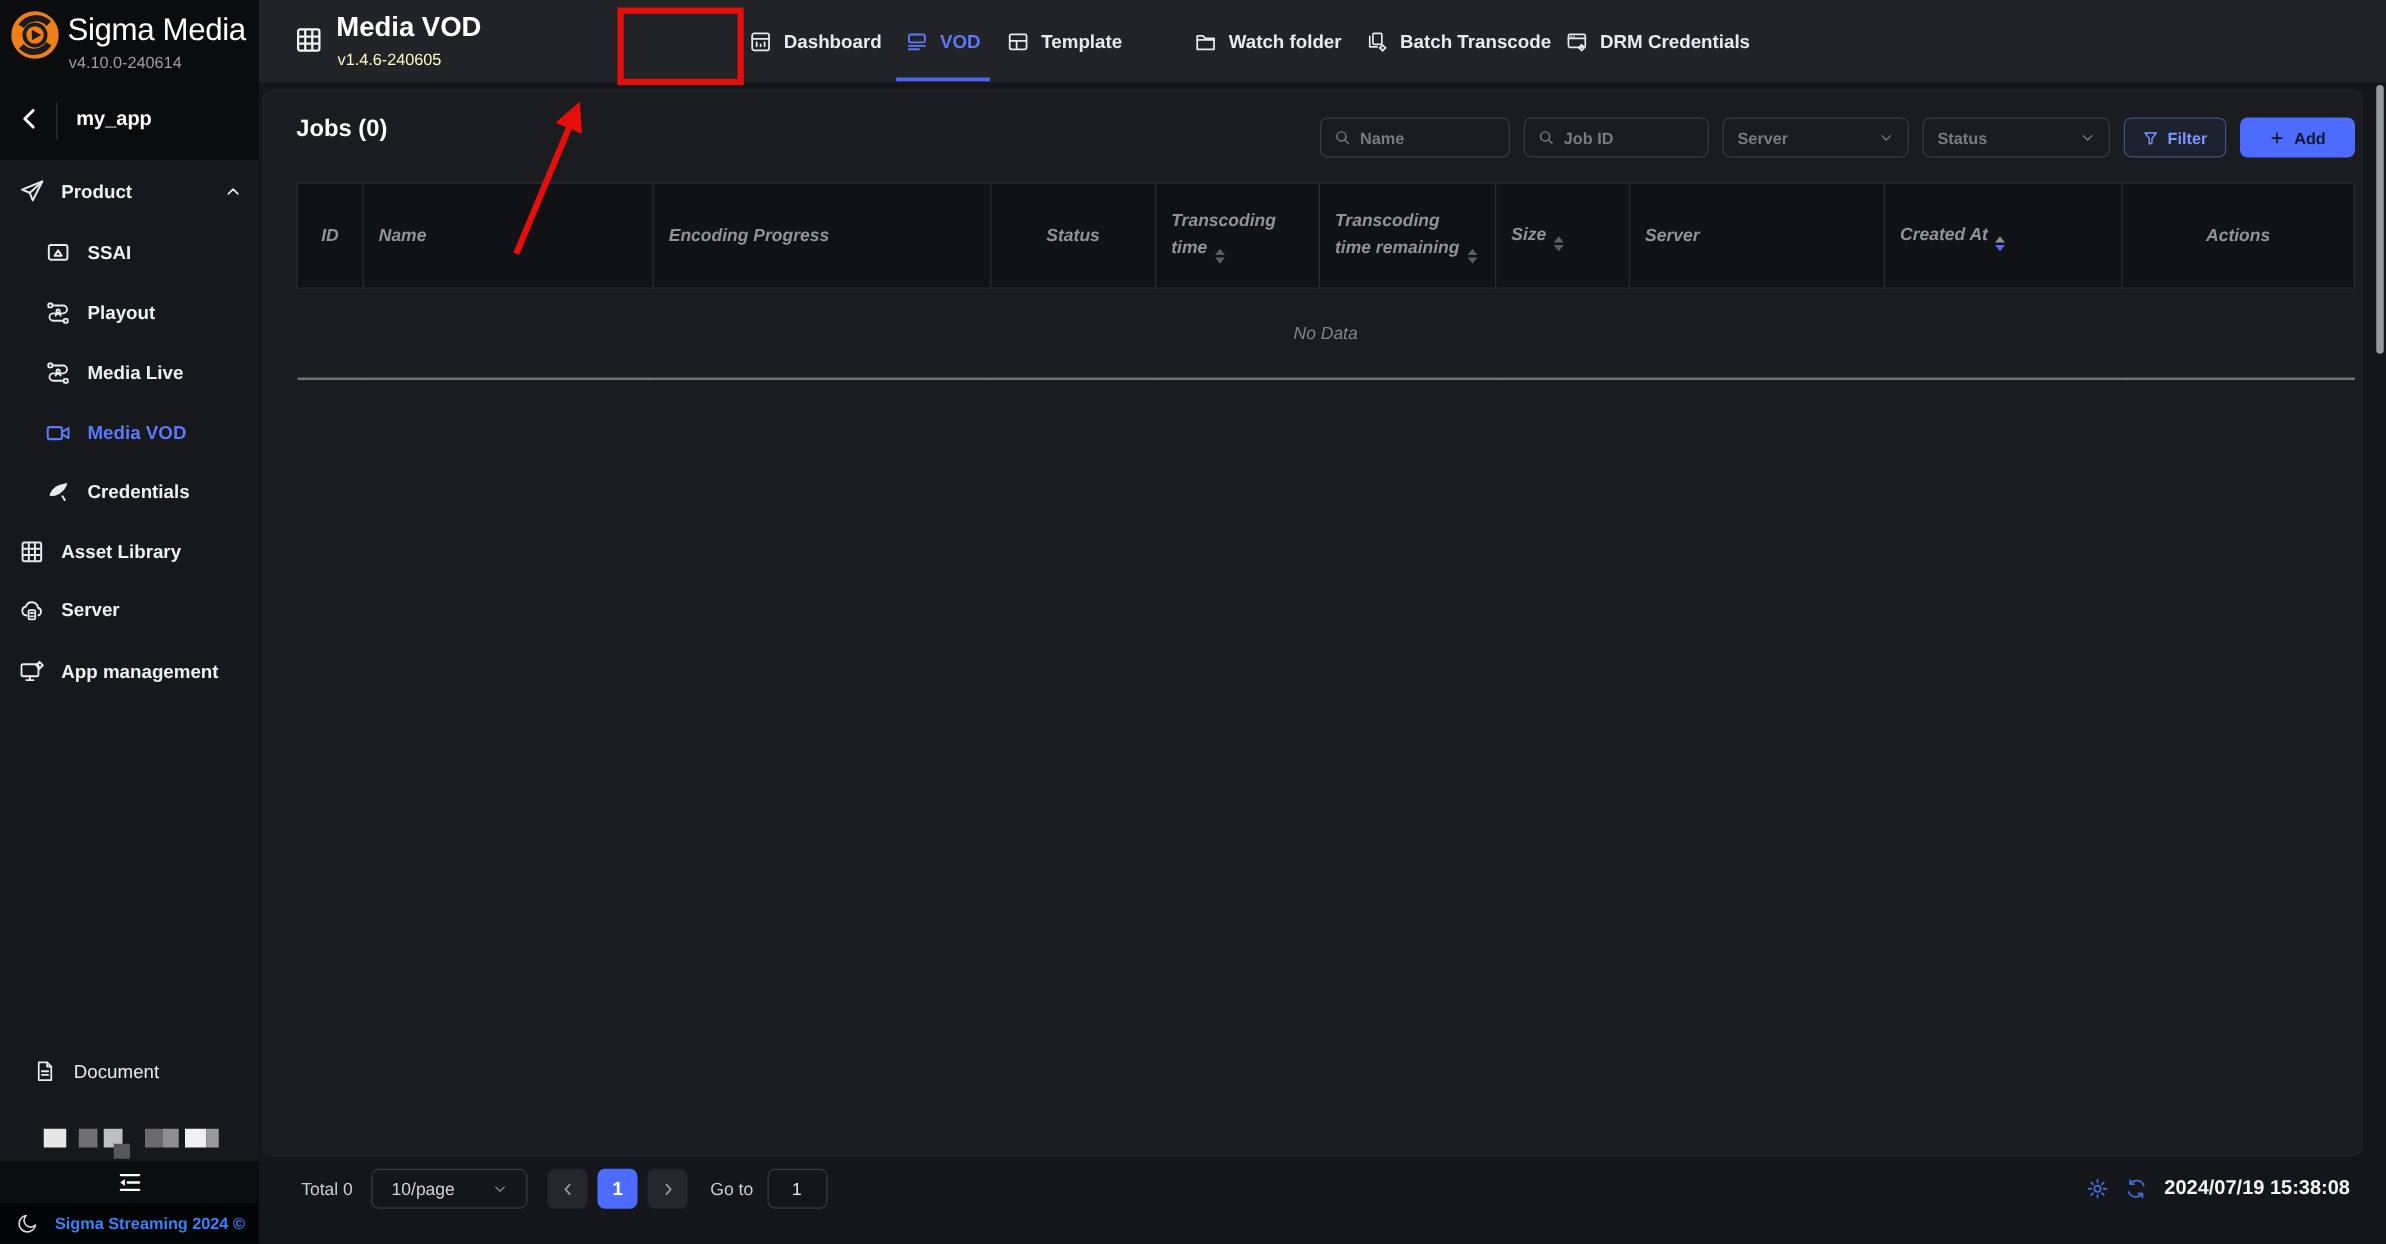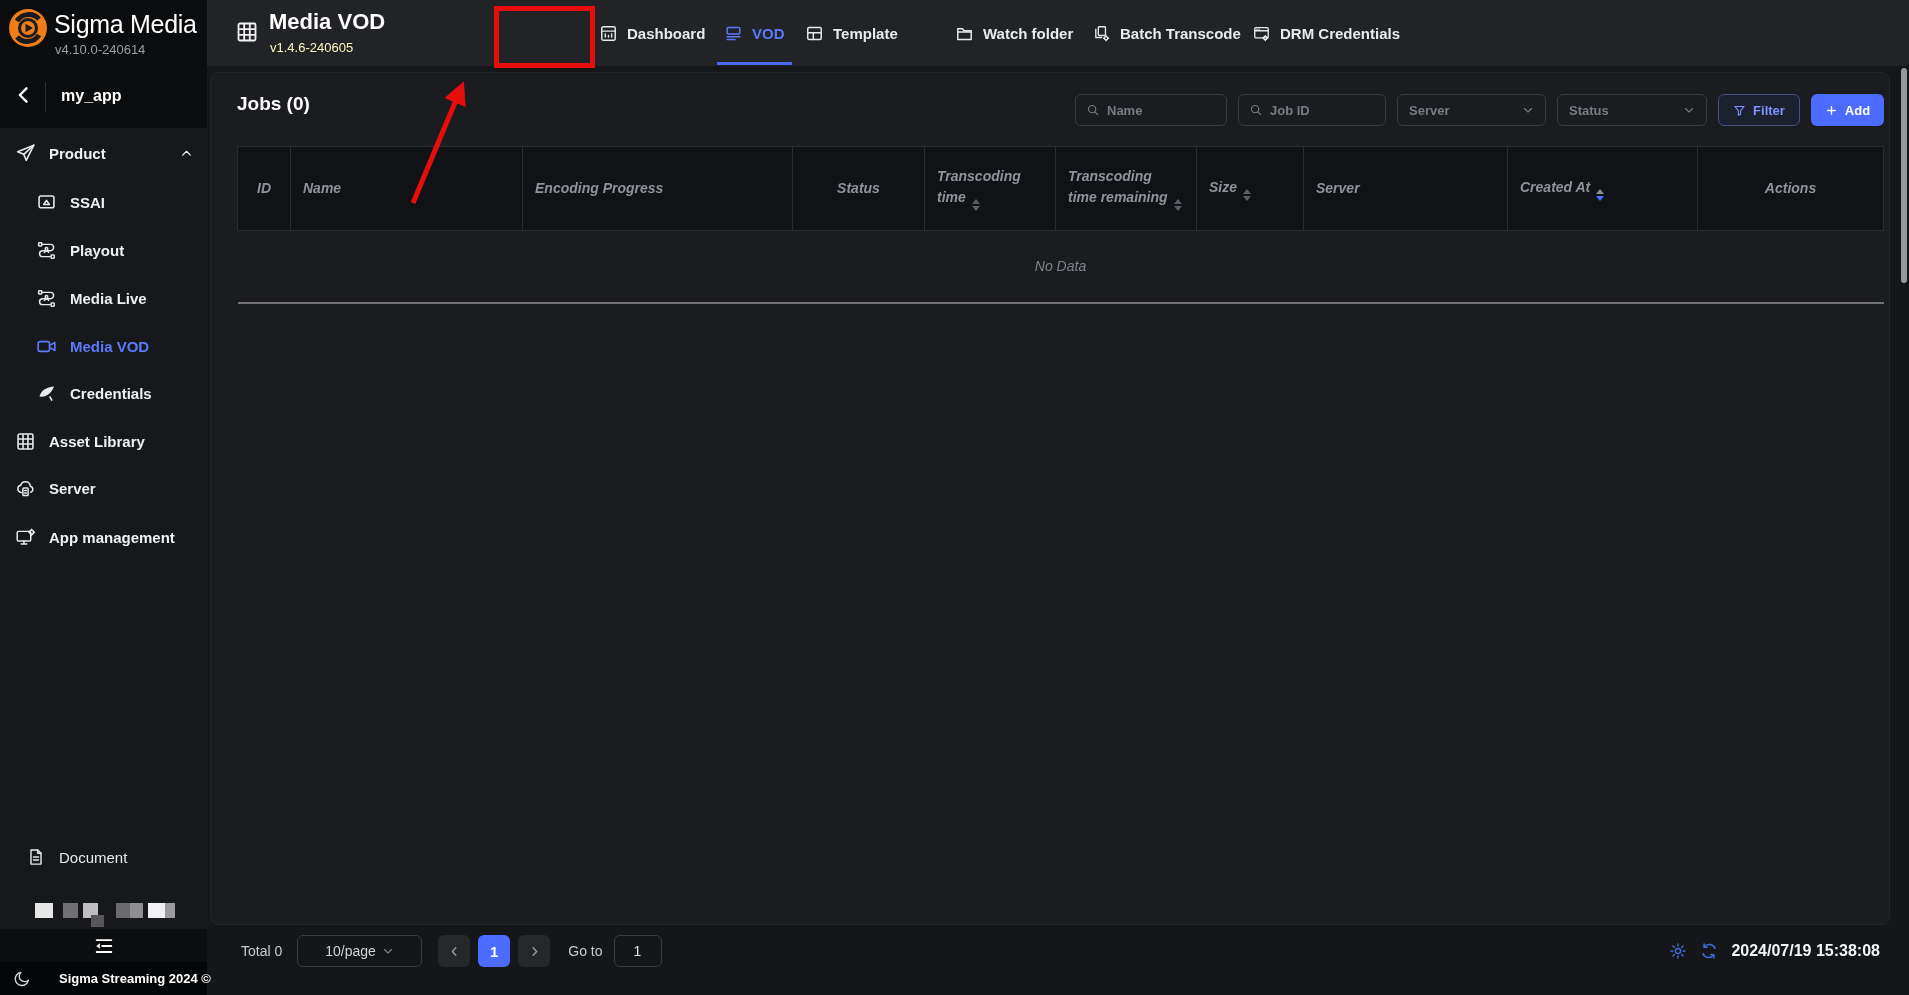--- a/index.html
+++ b/index.html
@@ -23,21 +23,21 @@
   .nav-item.active{color:#5b79fa;}
   .nav-item.active .ic{color:#5b79fa;}
   .nav-caret{position:absolute;right:14px;color:#c2c4c9;}
   .doc-row{position:absolute;left:0;top:833px;width:207px;height:48px;display:flex;align-items:center;color:#e8eaed;cursor:pointer;}
   .doc-row .ic{margin-left:26px;}
   .doc-row .lbl{margin-left:13px;font-size:15px;font-weight:500;}
   .redacted{position:absolute;}
   .collapse-band{position:absolute;left:0;top:929px;width:207px;height:33px;background:#0c0d0f;display:flex;align-items:center;justify-content:center;color:#fff;cursor:pointer;}
   .copyright-band{position:absolute;left:0;top:962px;width:207px;height:33px;background:#040507;display:flex;align-items:center;}
   .copyright-band .ic{margin-left:13px;color:#d6d7da;}
-  .copyright-band .lbl{margin-left:28px;font-size:13px;font-weight:700;color:#ffffff;white-space:nowrap;}
+  .copyright-band .lbl{margin-left:13px;font-size:13px;font-weight:700;color:#3b82f6;white-space:nowrap;}
   
   .topbar{position:absolute;left:207px;top:0;width:1702px;height:66px;background:#222327;z-index:4;}
   .tb-title-icon{position:absolute;left:28px;top:20px;color:#f2f3f5;}
   .tb-title{position:absolute;left:62px;top:9px;font-size:22px;font-weight:700;color:#fff;}
   .tb-version{position:absolute;left:63px;top:40px;font-size:13px;color:#fef9c3;}
   .tab{position:absolute;top:0;height:66px;display:flex;align-items:center;gap:9px;font-size:15px;font-weight:700;color:#e9eaee;cursor:pointer;}
   .tab .ic{color:#e9eaee;}
   .tab.active{color:#5b79fa;}
   .tab.active .ic{color:#5b79fa;}
   .tab.active::after{content:"";position:absolute;left:-7px;right:-7px;bottom:1px;height:3px;background:#4b66f2;}
@@ -45,36 +45,36 @@
   .card{position:absolute;left:210px;top:72px;width:1680px;height:853px;background:#1b1c1f;border-radius:8px;border:1px solid #242529;}
   .jobs-heading{position:absolute;left:26px;top:20px;font-size:19px;font-weight:700;color:#fff;}
   .filter-row{position:absolute;top:21px;right:5px;display:flex;align-items:center;gap:11px;}
   .f-input{height:32px;background:#1b1c1f;border:1px solid #3a3b40;border-radius:6px;display:flex;align-items:center;padding:0 10px;gap:7px;color:#787b82;}
   .f-input input{flex:1;min-width:0;background:transparent;border:none;outline:none;color:#c6c8cd;font-size:13px;font-weight:600;font-family:inherit;}
   .f-input input::placeholder{color:#787b82;font-weight:600;}
   .f-select{height:32px;background:#1b1c1f;border:1px solid #3a3b40;border-radius:6px;display:flex;align-items:center;justify-content:space-between;padding:0 11px;cursor:pointer;}
   .f-select .sel-lbl{font-size:13px;font-weight:600;color:#787b82;}
   .f-select .ic{color:#787b82;}
   .btn-filter{width:82px;height:32px;border:1px solid #44507e;background:#1c2130;color:#7e95ff;border-radius:6px;display:flex;align-items:center;justify-content:center;gap:7px;font-size:13px;font-weight:700;cursor:pointer;}
-  .btn-add{width:73px;height:32px;border:none;background:#4d6bfe;color:#ffffff;border-radius:6px;display:flex;align-items:center;justify-content:center;gap:7px;font-size:13px;font-weight:700;cursor:pointer;}
+  .btn-add{width:92px;height:32px;border:none;background:#4d6bfe;color:#0f172a;border-radius:6px;display:flex;align-items:center;justify-content:center;gap:7px;font-size:13px;font-weight:700;cursor:pointer;}
   
   .jobs-table{position:absolute;left:26px;top:73px;width:1646px;border-collapse:collapse;table-layout:fixed;font-style:italic;}
   .jobs-table th{height:84px;background:#111215;border:1px solid #2a2b2f;color:#909399;font-size:14px;font-weight:700;padding:0 12px;text-align:left;vertical-align:middle;line-height:1.55;}
   .jobs-table th.center{text-align:center;}
   .jobs-table td.empty-cell{height:72px;text-align:center;color:#808389;font-size:14px;border-bottom:2px solid #737373;}
   .sorter{display:inline-flex;flex-direction:column;gap:2px;margin-left:6px;vertical-align:-2px;}
   .sorter i{display:block;width:0;height:0;border-left:4.5px solid transparent;border-right:4.5px solid transparent;}
   .sorter .up{border-bottom:5px solid #5a5d64;}
   .sorter .down{border-top:5px solid #5a5d64;}
   .sorter.desc .up{border-bottom-color:#8b8e95;}
   .sorter.desc .down{border-top-color:#4d6bfe;}
   
   .footer{position:absolute;left:207px;top:921px;width:1702px;height:60px;display:flex;align-items:center;padding-left:34px;}
   .total-label{font-size:14px;color:#cbccd1;margin-right:15px;}
-  .pg-select{width:125px;height:32px;border:1px solid #3a3b40;border-radius:6px;display:flex;align-items:center;justify-content:space-between;padding:0 27px;margin-right:16px;cursor:pointer;}
+  .pg-select{width:125px;height:32px;border:1px solid #3a3b40;border-radius:6px;display:flex;align-items:center;justify-content:space-between;padding:0 15px;margin-right:16px;cursor:pointer;}
   .pg-select .sel-lbl{font-size:14px;color:#d2d4d8;}
   .pg-select .ic{color:#85888e;}
   .pg-btn{width:32px;height:32px;background:#26272b;border:none;border-radius:6px;display:flex;align-items:center;justify-content:center;color:#9b9ea4;margin-right:8px;cursor:pointer;}
   .pg-current{width:32px;height:32px;background:#4d6bfe;border:none;border-radius:6px;display:flex;align-items:center;justify-content:center;color:#fff;font-size:15px;font-weight:700;margin-right:8px;cursor:pointer;}
   .goto-label{font-size:14px;color:#cbccd1;margin-left:10px;margin-right:11px;}
   .goto-input{width:48px;height:32px;background:transparent;border:1px solid #3a3b40;border-radius:6px;color:#e8e9ec;font-size:14px;text-align:center;outline:none;font-family:inherit;}
   .status-right{position:absolute;right:29px;top:0;height:60px;display:flex;align-items:center;gap:13px;}
   .status-right .ic{color:#3e6bd6;cursor:pointer;}
   .timestamp{font-size:16px;font-weight:700;color:#f4f5f7;}
   

